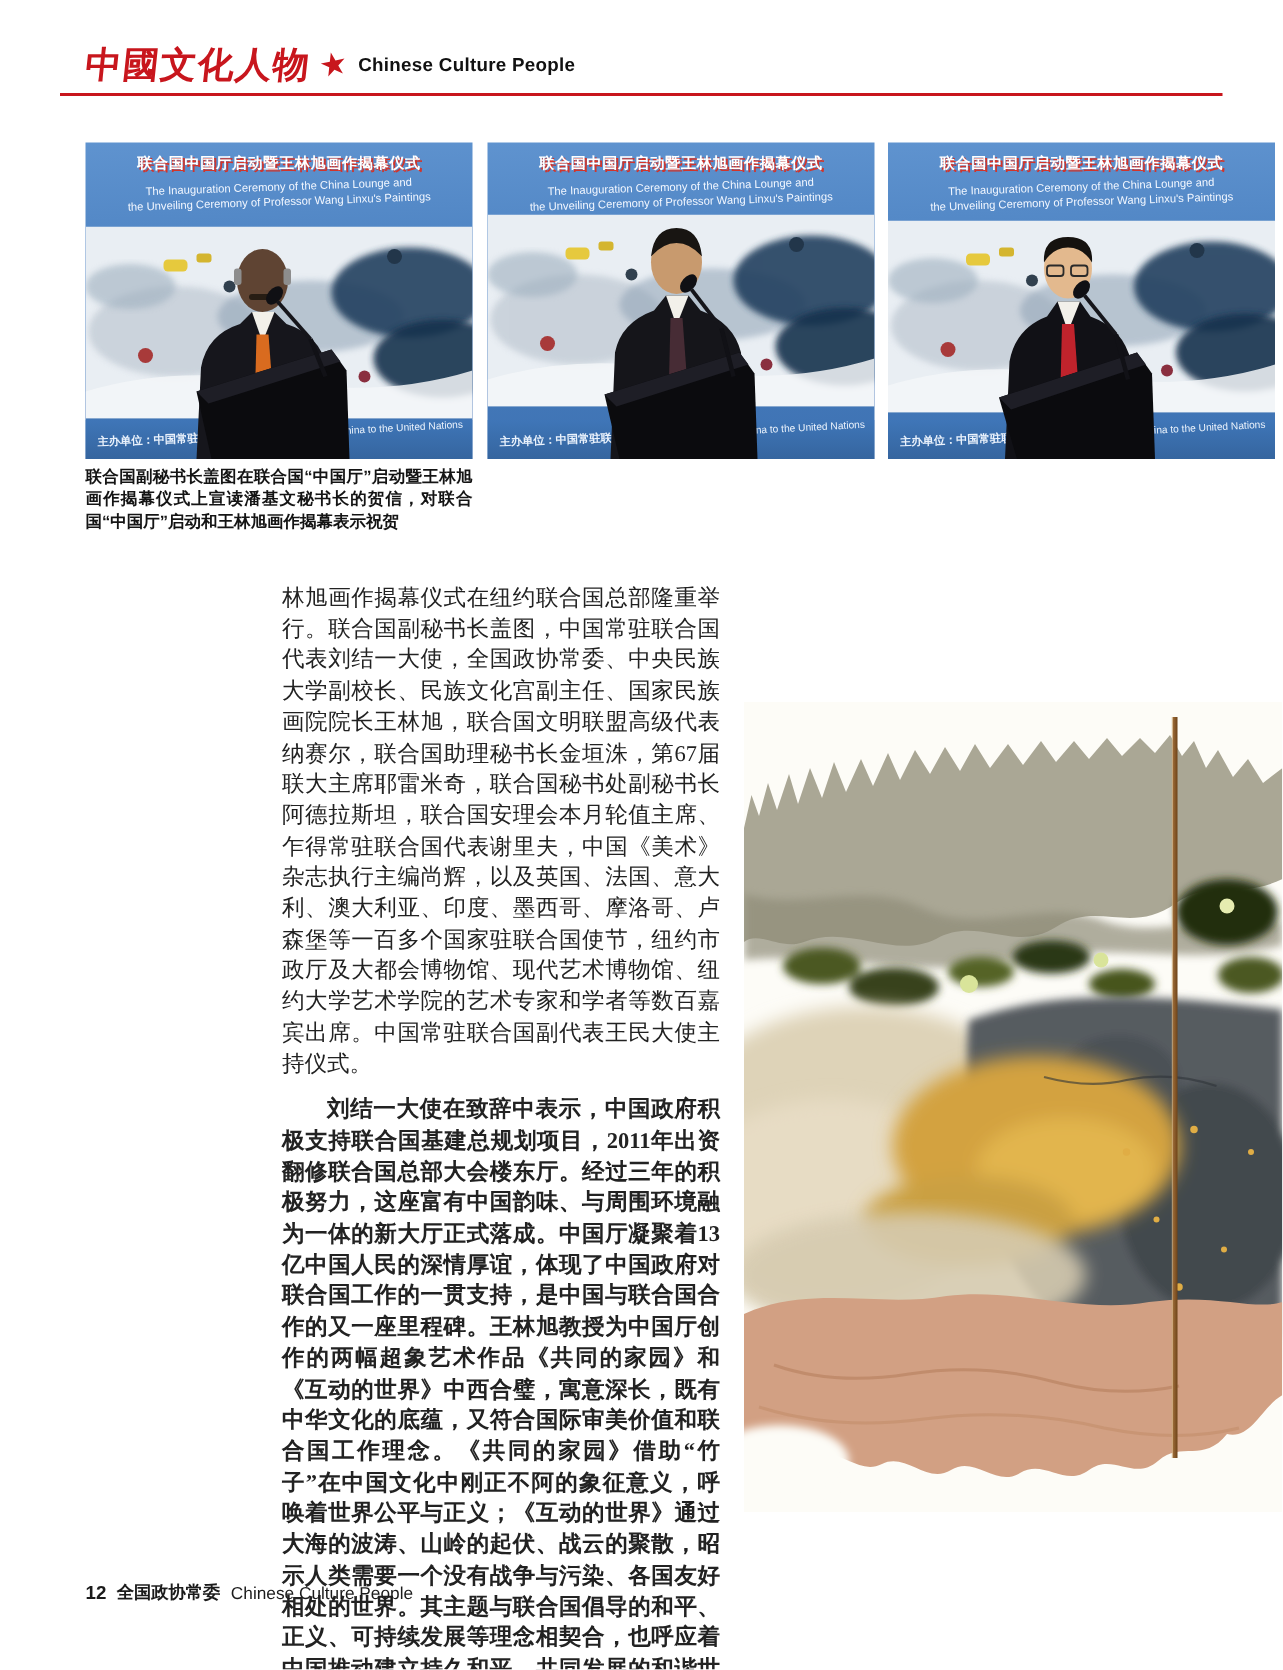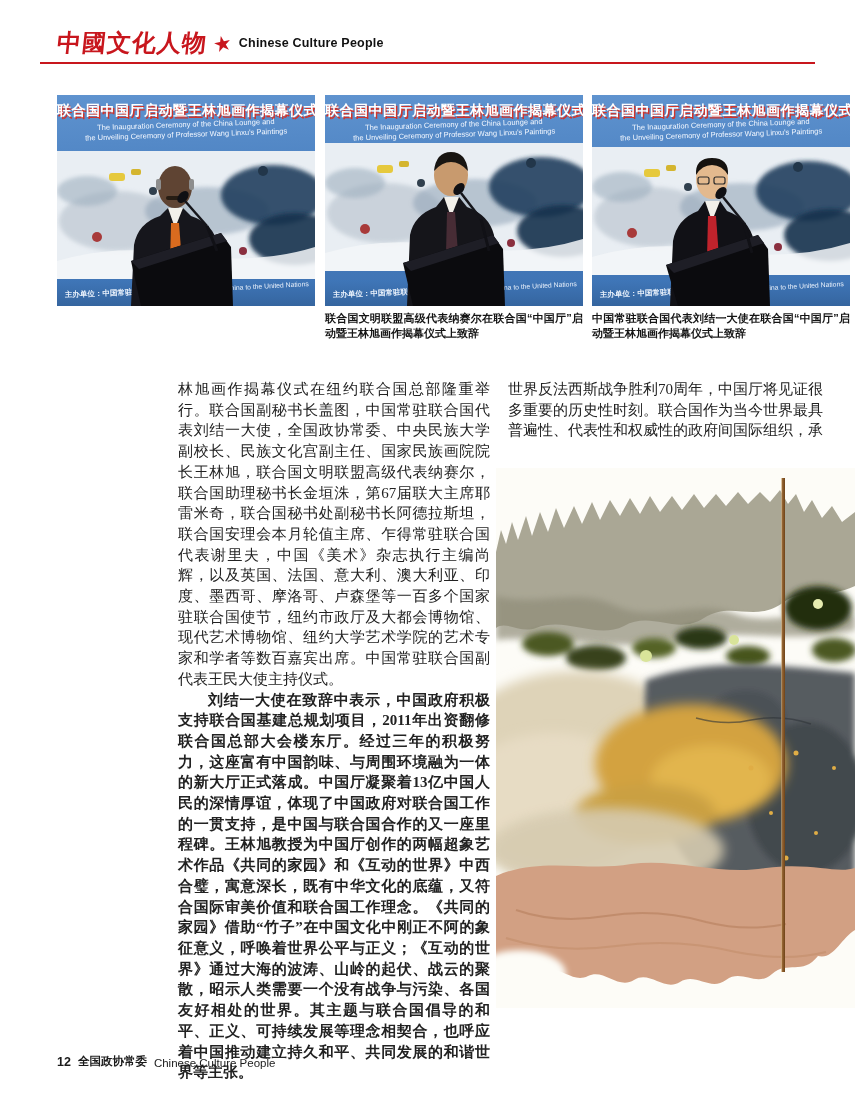--- a/index.html
+++ b/index.html
@@ -18,21 +18,21 @@
   .logo-en{color:#111;font-weight:bold;font-size:12.5px;letter-spacing:.2px;}
   #hdr-rule{position:absolute;left:40px;top:62px;width:775px;height:2px;background:#c8161d;}
   
   .photo{
     position:absolute;top:95px;width:258px;height:211px;overflow:hidden;
     background:linear-gradient(178deg,#5f93cf 0%,#4a80c0 45%,#3d71b2 100%);
   }
   .p1{left:57px}.p2{left:325px}.p3{left:592px}
   .bt-cn{
     position:absolute;left:0;right:0;top:7px;text-align:center;
-    color:#ffffff;font-weight:bold;font-size:14px;letter-spacing:.5px;
+    color:#ffffff;font-weight:bold;font-size:10px;letter-spacing:.5px;
     text-shadow:1.5px 1.5px 0 #d2342a;white-space:nowrap;
   }
   .bt-en{position:absolute;left:0;right:0;top:25px;text-align:center;color:#f2f7ff;
     font-size:7.5px;line-height:9.5px;transform:rotate(-2deg);}
   .artwork{position:absolute;left:0;width:258px;height:128px;}
   .host-strip{
     position:absolute;left:0;right:0;bottom:0;height:26px;
     background:linear-gradient(#3f76b8,#35659f);
   }
   .host-cn{position:absolute;left:8px;top:8px;color:#eaf2fc;font-size:7.5px;font-weight:bold;
@@ -43,21 +43,21 @@
   
   .caption{
     position:absolute;top:311px;width:258px;font-size:11px;line-height:14.8px;
     font-weight:bold;text-align:justify;color:#141414;
   }
   .c1{left:57px}.c2{left:325px}.c3{left:592px}
   
   #col1{position:absolute;left:178px;top:379px;width:312px;}
   #col2{position:absolute;left:508px;top:379px;width:315px;}
   .body-p{
-    margin:0;font-size:15px;line-height:20.7px;text-align:justify;color:#222222;
+    margin:10px;font-size:15px;line-height:20.7px;text-align:justify;color:#222222;
     font-family:"Liberation Serif","DejaVu Serif",serif;
   }
   .indent{text-indent:2em;font-weight:bold;}
   
   #painting{position:absolute;left:496px;top:468px;width:359px;height:540px;}
   
   #ftr{position:absolute;left:57px;top:1054px;font-size:11.5px;color:#1b1b1b;display:flex;align-items:flex-end;gap:7px;}
   .ftr-num{font-weight:bold;font-size:12.5px;}
   .ftr-cn{font-weight:bold;}
   .ftr-en{font-weight:normal;}
@@ -209,29 +209,25 @@
       <path d="M113,106 L120,126 L128,106 Z" fill="#f2f0ea"></path>
       <path d="M116,121 L124,121 L127,163 L121,171 L115,163 Z" fill="#c0232c"></path>
       <ellipse cx="129" cy="98" rx="4.5" ry="7" transform="rotate(40 129 98)" fill="#101014"></ellipse>
       <path d="M131,102 L152,128" stroke="#15151a" stroke-width="2.5" fill="none"></path>
       <path d="M74,170 L166,140 L176,154 L178,211 L86,211 Z" fill="#0b0b0e"></path>
       <path d="M74,170 L166,140 L172,148 L82,178 Z" fill="#1e1e26"></path>
       <path d="M152,128 L160,158" stroke="#111116" stroke-width="3" fill="none"></path>
     </svg>
   </div>
 
-  <div class="caption c2">联合国文明联盟高级代表纳赛尔在联合国“中国厅”启动暨王林旭画作揭幕仪式上致辞</div>
-  <div class="caption c3">中国常驻联合国代表刘结一大使在联合国“中国厅”启动暨王林旭画作揭幕仪式上致辞</div>
+  <div class="caption c1">联合国副秘书长盖图在联合国“中国厅”启动暨王林旭画作揭幕仪式上宣读潘基文秘书长的贺信，对联合国“中国厅”启动和王林旭画作揭幕表示祝贺</div>
 
   <div id="col1">
     <p class="body-p">林旭画作揭幕仪式在纽约联合国总部隆重举行。联合国副秘书长盖图，中国常驻联合国代表刘结一大使，全国政协常委、中央民族大学副校长、民族文化宫副主任、国家民族画院院长王林旭，联合国文明联盟高级代表纳赛尔，联合国助理秘书长金垣洙，第67届联大主席耶雷米奇，联合国秘书处副秘书长阿德拉斯坦，联合国安理会本月轮值主席、乍得常驻联合国代表谢里夫，中国《美术》杂志执行主编尚辉，以及英国、法国、意大利、澳大利亚、印度、墨西哥、摩洛哥、卢森堡等一百多个国家驻联合国使节，纽约市政厅及大都会博物馆、现代艺术博物馆、纽约大学艺术学院的艺术专家和学者等数百嘉宾出席。中国常驻联合国副代表王民大使主持仪式。</p>
     <p class="body-p indent">刘结一大使在致辞中表示，中国政府积极支持联合国基建总规划项目，2011年出资翻修联合国总部大会楼东厅。经过三年的积极努力，这座富有中国韵味、与周围环境融为一体的新大厅正式落成。中国厅凝聚着13亿中国人民的深情厚谊，体现了中国政府对联合国工作的一贯支持，是中国与联合国合作的又一座里程碑。王林旭教授为中国厅创作的两幅超象艺术作品《共同的家园》和《互动的世界》中西合璧，寓意深长，既有中华文化的底蕴，又符合国际审美价值和联合国工作理念。《共同的家园》借助“竹子”在中国文化中刚正不阿的象征意义，呼唤着世界公平与正义；《互动的世界》通过大海的波涛、山岭的起伏、战云的聚散，昭示人类需要一个没有战争与污染、各国友好相处的世界。其主题与联合国倡导的和平、正义、可持续发展等理念相契合，也呼应着中国推动建立持久和平、共同发展的和谐世界等主张。</p>
-  </div>
-  <div id="col2">
-    <p class="body-p">世界反法西斯战争胜利70周年，中国厅将见证很多重要的历史性时刻。联合国作为当今世界最具普遍性、代表性和权威性的政府间国际组织，承</p>
   </div>
 
   <svg id="painting" viewBox="0 0 359 540">
     <defs>
       <linearGradient id="seamG" x1="0" y1="0" x2="1" y2="0">
         <stop offset="0" stop-color="#9c6b38"></stop>
           <stop offset="1" stop-color="#6e4318"></stop>
       </linearGradient>
       <filter id="s3">
           <feGaussianBlur stdDeviation="3"></feGaussianBlur>

